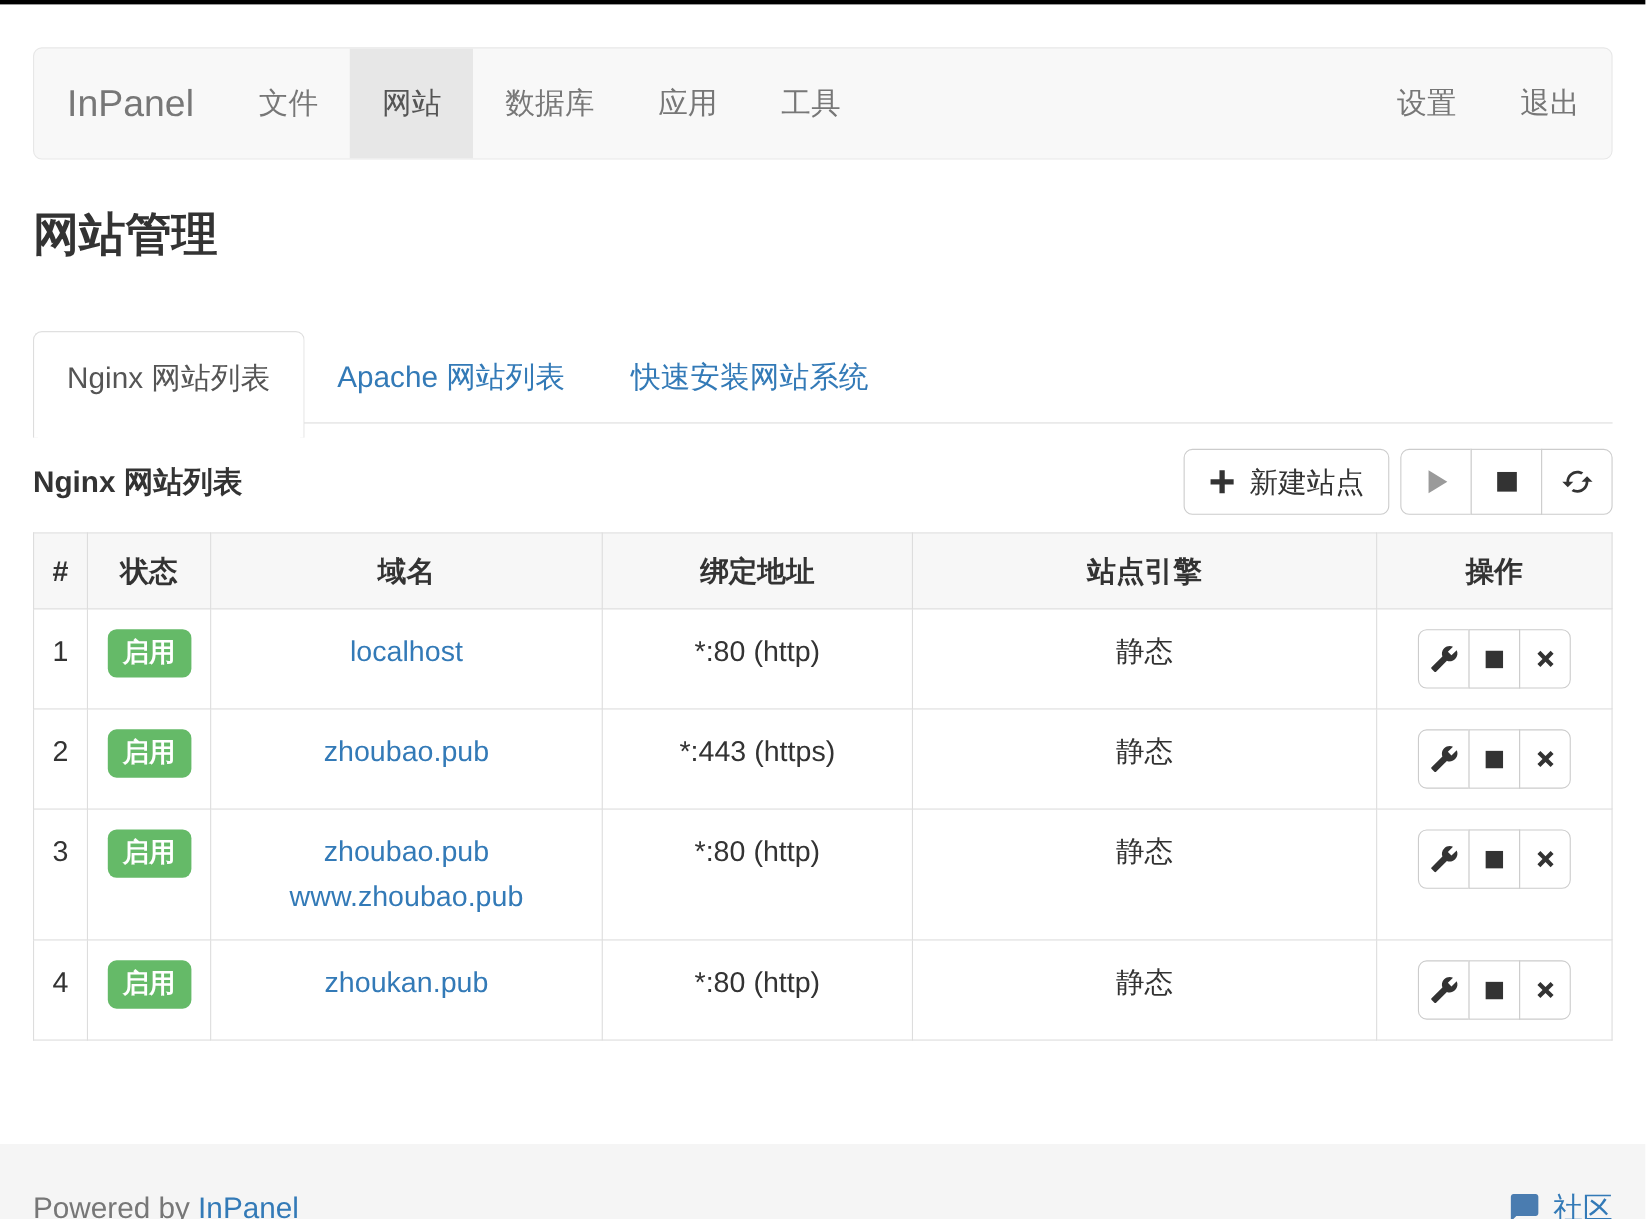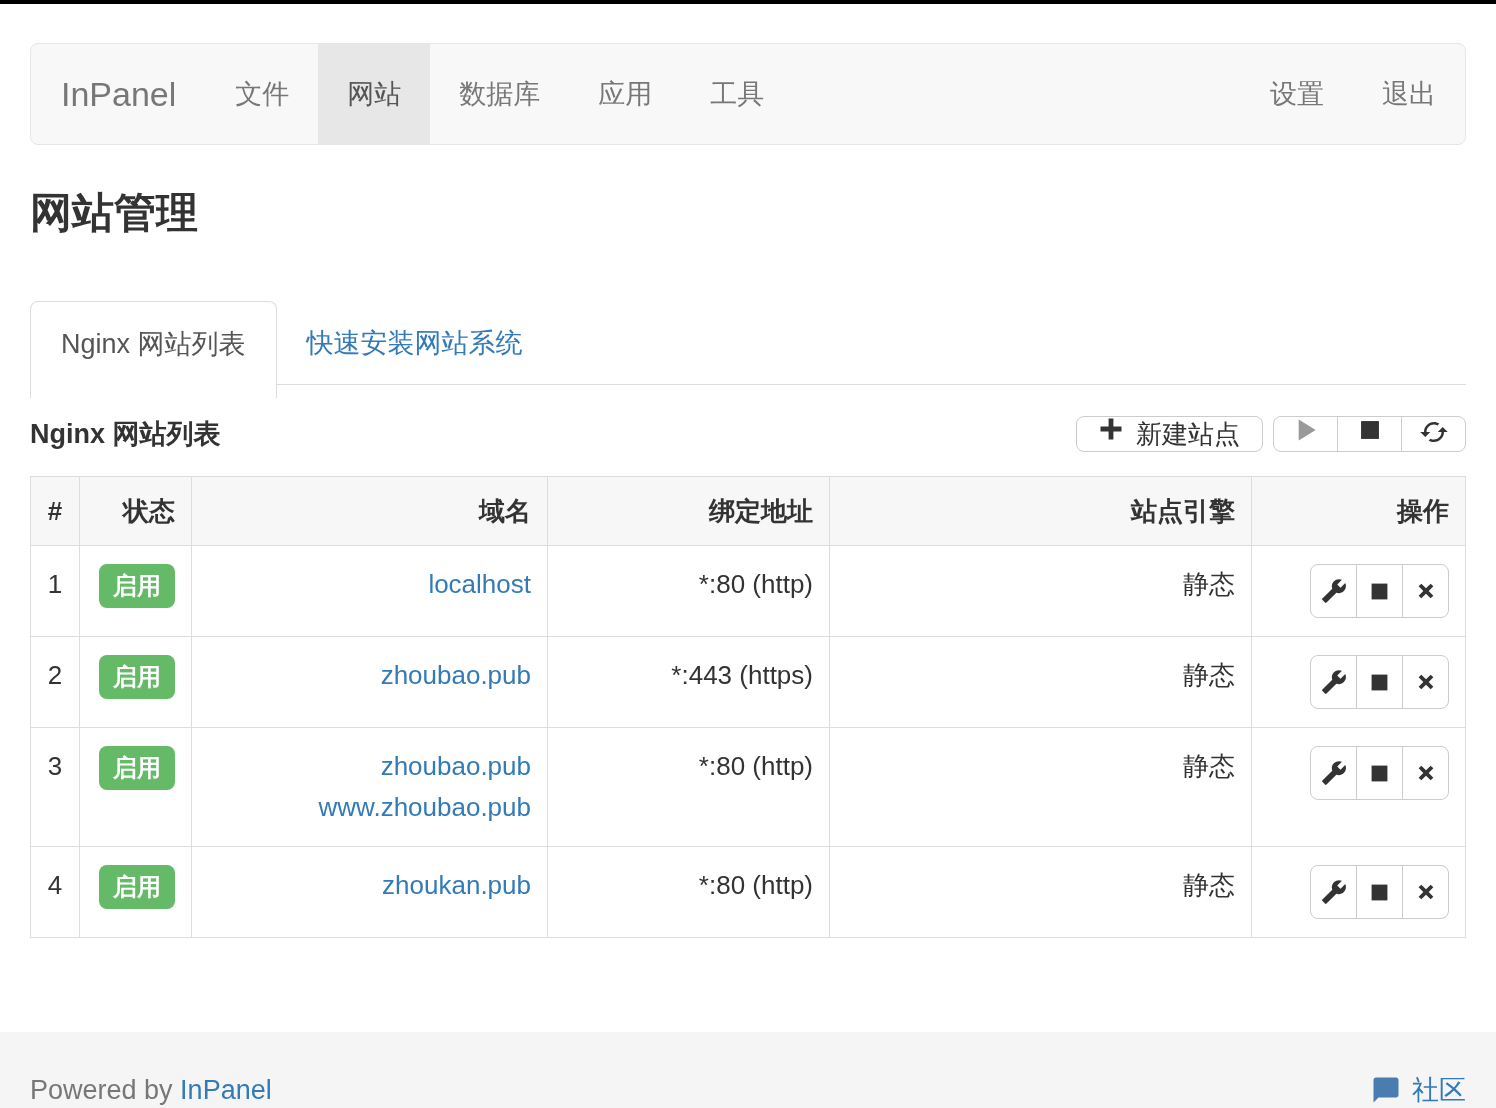--- a/index.html
+++ b/index.html
@@ -85,22 +85,22 @@
     display: flex;
     align-items: center;
     justify-content: space-between;
     min-height: 52px;
     position: relative;
     z-index: 3;
   }
   .panel-title { font-size: 27px; font-weight: bold; color: #333; }
   .toolbar { display: flex; gap: 10px; }
   .btn {
-    display: inline-flex; align-items: flex-start; justify-content: center;
-    height: 36px;
+    display: inline-flex; align-items: center; justify-content: center;
+    height: 60px;
     background: #fff;
     border: 1px solid #ccc;
     border-radius: 8px;
     font-size: 26px; color: #333;
     font-family: inherit;
     cursor: pointer;
     padding: 0;
   }
   .btn-new { padding: 0 22px; gap: 13px; }
   .btn-group { display: inline-flex; }
@@ -110,21 +110,21 @@
 
   
   table.site-table {
     margin-top: 16px;
     width: 100%;
     border-collapse: collapse;
     font-size: 26px;
   }
   .site-table th, .site-table td {
     border: 1px solid #ddd;
-    text-align: right;
+    text-align: center;
     vertical-align: top;
   }
   .site-table th {
     background: #f7f7f7;
     padding: 19px 16px;
     line-height: 30px;
     font-weight: bold;
     color: #333;
   }
   .site-table td { padding: 18px 16px; line-height: 41px; color: #333; }
@@ -207,20 +207,21 @@
         <li>
           <a class="nav-link">退出</a>
         </li>
       </ul>
   </nav>
 
   <h2 class="page-title">网站管理</h2>
 
   <div class="tabbar" id="tabbar">
       <a class="tab active">Nginx 网站列表</a>
+      <a class="tab">Apache 网站列表</a>
       <a class="tab">快速安装网站系统</a>
     </div>
 
   <div class="panel-head">
     <div class="panel-title">Nginx 网站列表</div>
     <div class="toolbar">
       <button class="btn btn-new">
         <span>
           <svg viewBox="0 0 16 16" width="24" height="24">
               <path fill="#333" d="M6.4 1h3.2v5.4H15v3.2H9.6V15H6.4V9.6H1V6.4h5.4z"></path>

